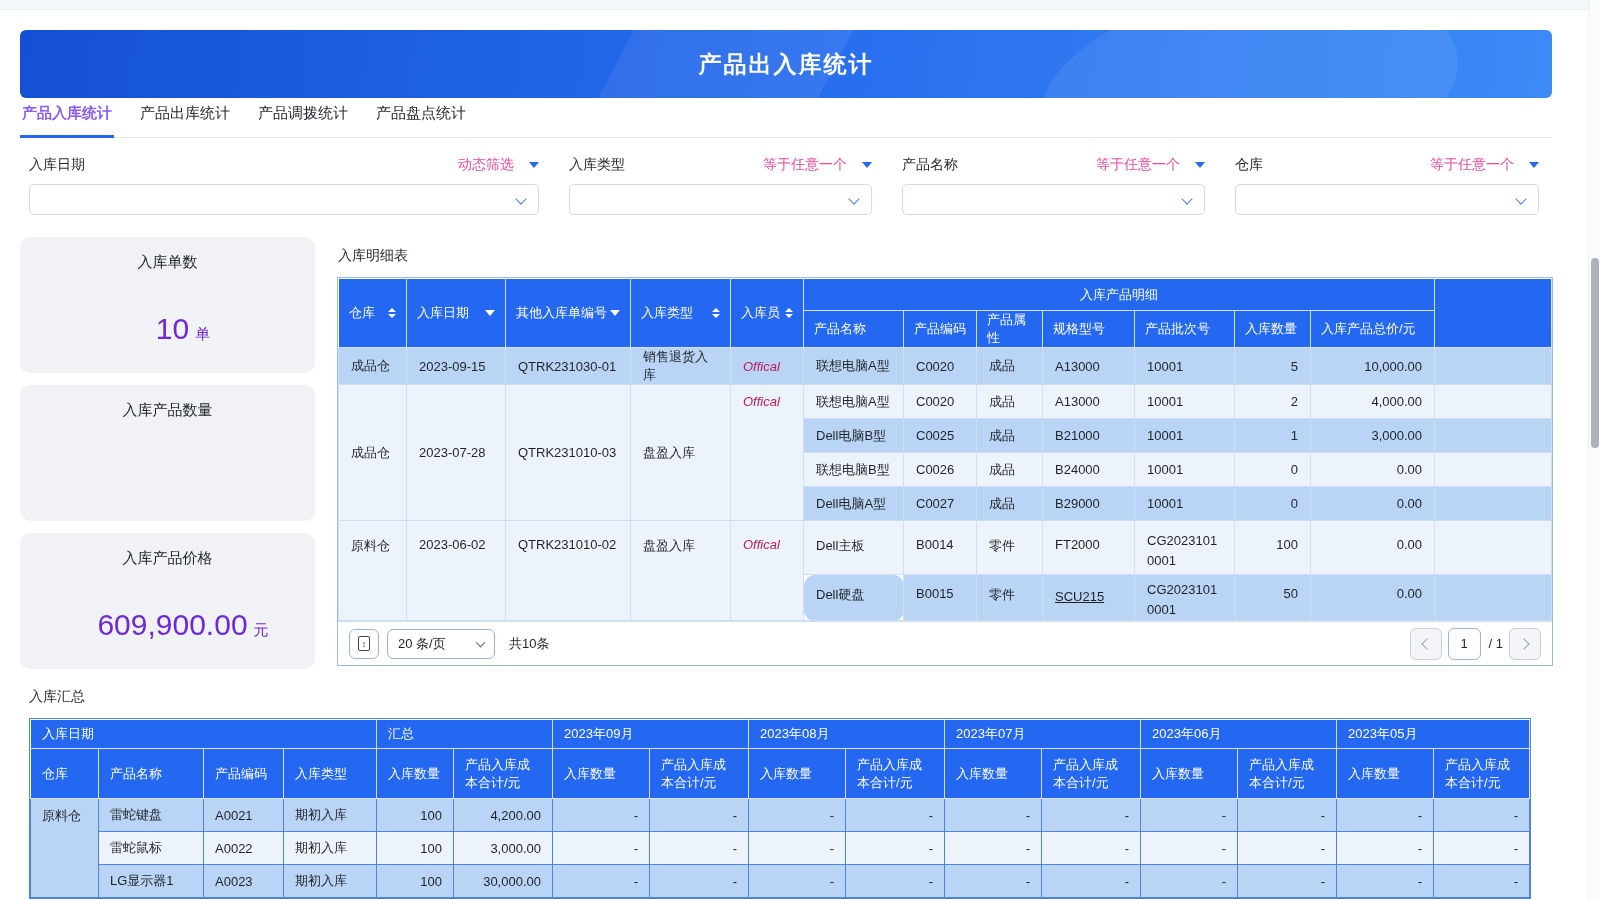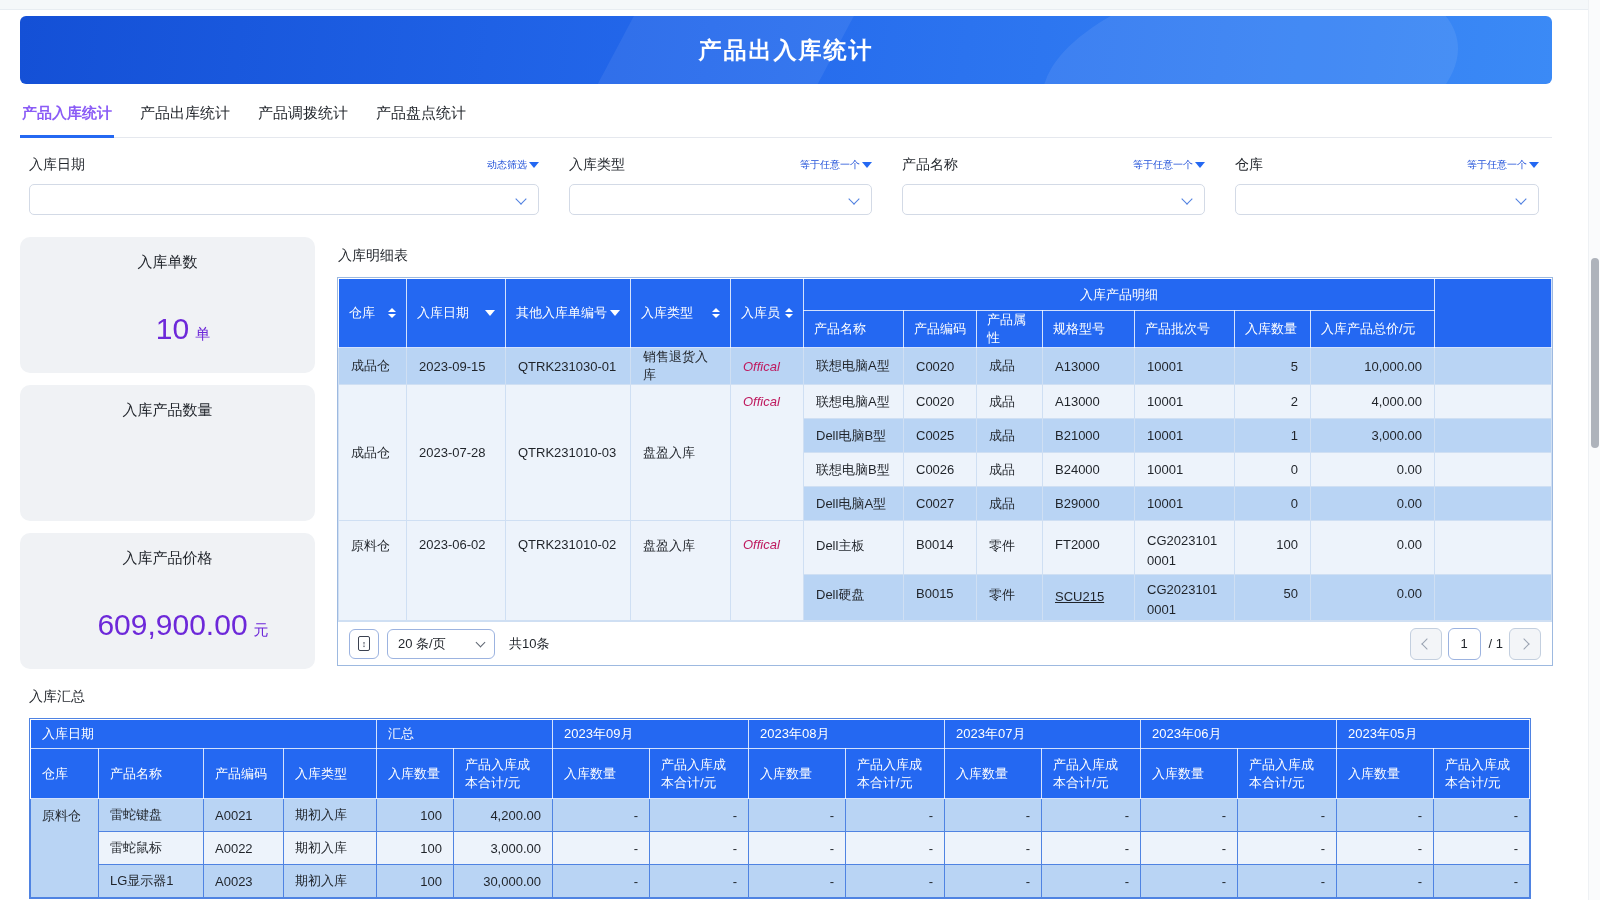--- a/index.html
+++ b/index.html
@@ -5,21 +5,21 @@
   * { margin:0; padding:0; box-sizing:border-box; }
   html,body { width:1600px; height:900px; overflow:hidden; background:#fff;
     font-family:"Liberation Sans","DejaVu Sans",sans-serif; color:#1f2329; }
   .page { position:relative; width:1600px; height:900px; overflow:hidden; }
 
   
   .topstrip { position:absolute; left:0; top:0; width:1600px; height:10px;
     background:#f5f8fa; border-bottom:1px solid #e8edf2; }
 
   
-  .banner { position:absolute; left:20px; top:16px; width:1532px; height:68px;
+  .banner { position:absolute; left:20px; top:30px; width:1532px; height:68px;
     border-radius:6px; overflow:hidden;
     background:linear-gradient(97deg,#1450d6 0%,#2469ec 45%,#3b8af6 100%);
     display:flex; align-items:center; justify-content:center; }
   .banner:before { content:""; position:absolute; left:38%; top:-40px; width:220px; height:200px;
     background:rgba(255,255,255,.07); transform:skewX(-28deg); }
   .banner:after { content:""; position:absolute; right:6%; bottom:-90px; width:420px; height:200px;
     background:rgba(255,255,255,.08); border-radius:50%; transform:rotate(-9deg); }
   .banner-title { color:#fff; font-size:23px; font-weight:bold; letter-spacing:2px; z-index:2; }
 
   
@@ -28,21 +28,21 @@
   .tab { font-size:15px; color:#1f2329; padding:8px 2px; cursor:pointer; position:relative; }
   .tab.active { color:#8b5cf6; font-weight:bold; }
   .tab.active:after { content:""; position:absolute; left:0; right:0; bottom:-1px; height:3px; background:#2468f2; }
 
   
   .filters { position:absolute; left:29px; top:154px; width:1511px; display:flex; gap:30px; }
   .filter { display:flex; flex-direction:column; }
   .filter.f0 { width:510px; } .filter.f1 { width:303px; } .filter.f2 { width:303px; } .filter.f3 { width:304px; }
   .filter-head { display:flex; justify-content:space-between; align-items:center; height:22px; margin-bottom:8px; }
   .filter-label { font-size:14px; color:#1f2329; }
-  .filter-op { font-size:10px; color:#1d4ed8; cursor:pointer; display:flex; align-items:center; gap:2px; }
+  .filter-op { font-size:14px; color:#ec4899; cursor:pointer; display:flex; align-items:center; gap:15px; }
   .caret-down { width:0; height:0; border-left:5px solid transparent; border-right:5px solid transparent;
     border-top:6px solid #2468f2; display:inline-block; }
   .select { position:relative; height:31px; background:#fff; border:1px solid #d3dae6; border-radius:5px; cursor:pointer; }
   .select .chev { position:absolute; right:13px; top:10px; width:8px; height:8px;
     border-right:1.6px solid #4f7fe0; border-bottom:1.6px solid #4f7fe0; transform:rotate(45deg); }
 
   
   .cards { position:absolute; left:20px; top:237px; width:295px; display:flex; flex-direction:column; gap:12px; }
   .card { height:136px; background:#f0f2f5; border-radius:10px; text-align:center; padding-top:16px; }
   .card-title { font-size:15px; color:#1f2329; }
@@ -337,21 +337,21 @@
         <td style="vertical-align:top; padding-top:16px;">Dell主板</td>
         <td style="vertical-align:top; padding-top:16px;">B0014</td>
         <td style="vertical-align:top; padding-top:16px;">零件</td>
         <td style="vertical-align:top; padding-top:16px;">FT2000</td>
         <td style="vertical-align:top; padding-top:10px; word-break:break-all; line-height:20px;">CG20231010001</td>
         <td class="num" style="vertical-align:top; padding-top:16px;">100</td>
         <td class="num" style="vertical-align:top; padding-top:16px;">0.00</td>
         <td></td>
       </tr>
       <tr class="dark tall2">
-        <td style="vertical-align:top; padding-top:11px;">Dell硬盘</td>
+        <td style="vertical-align:top; padding-top:11px;border-radius:11px;">Dell硬盘</td>
         <td style="vertical-align:top; padding-top:11px;">B0015</td>
         <td style="vertical-align:top; padding-top:11px;">零件</td>
         <td style="vertical-align:top; padding-top:14px;text-decoration:underline;">SCU215</td>
         <td style="vertical-align:top; padding-top:5px; word-break:break-all; line-height:20px;">CG20231010001</td>
         <td class="num" style="vertical-align:top; padding-top:11px;">50</td>
         <td class="num" style="vertical-align:top; padding-top:11px;">0.00</td>
         <td></td>
       </tr>
     </tbody>
       </table>

